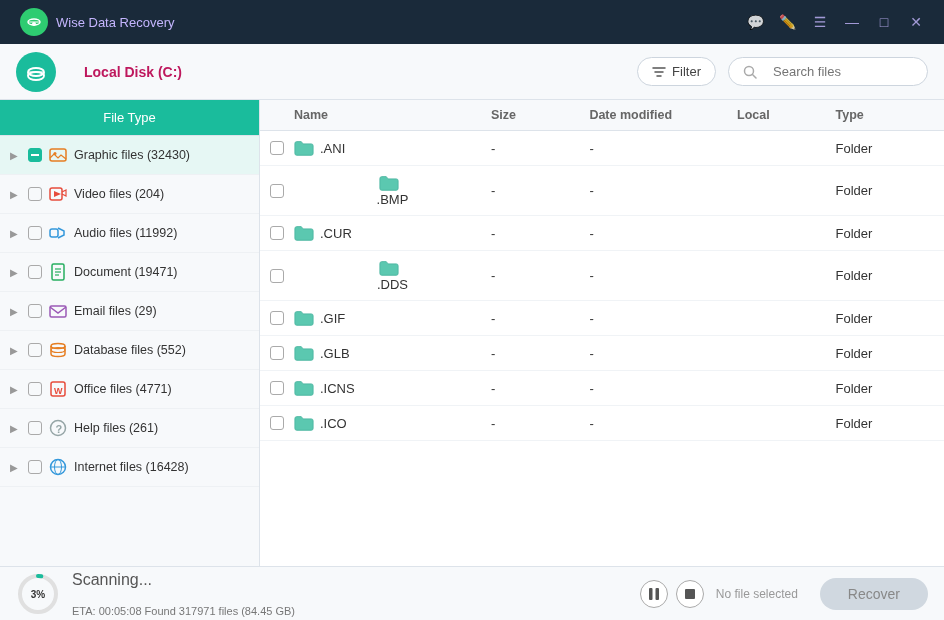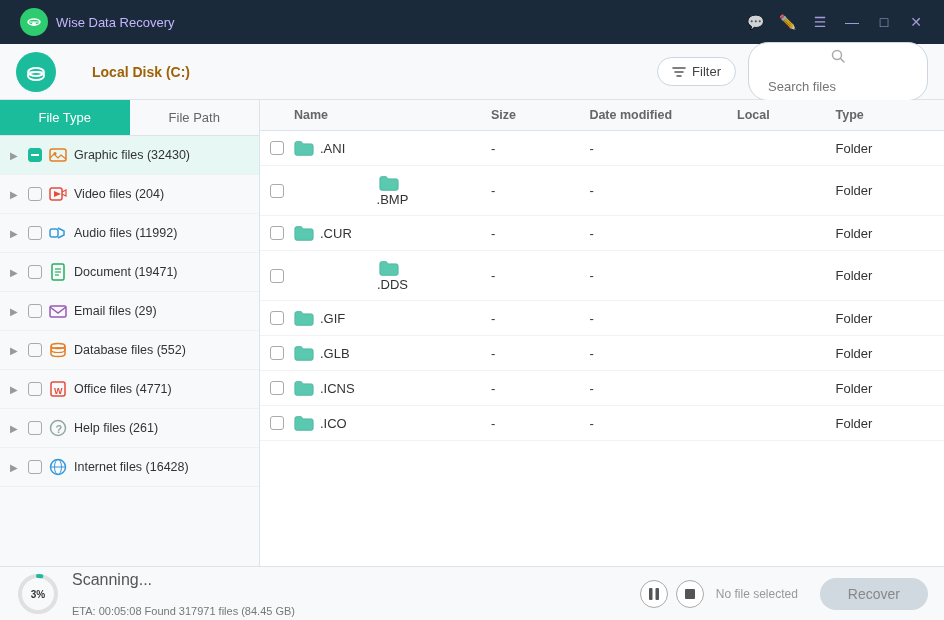--- a/index.html
+++ b/index.html
@@ -40,30 +40,30 @@
       align-items: center;
       padding: 0 16px;
       gap: 12px;
     }
     .disk-icon-wrap {
       width: 40px; height: 40px;
       background: #1abc9c;
       border-radius: 50%;
       display: flex; align-items: center; justify-content: center;
     }
-    .disk-label { font-size: 14px; font-weight: 600; color: #a16207; margin-left: 24px; flex: 1; }
+    .disk-label { font-size: 14px; font-weight: 600; color: #be185d; margin-left: 16px; flex: 1; }
     .filter-btn {
       display: flex; align-items: center; gap: 6px;
       border: 1px solid #cdd5de; border-radius: 20px;
       padding: 6px 14px; background: white; cursor: pointer; font-size: 13px; color: #444;
     }
     .search-box {
       display: flex; align-items: center;
       border: 1px solid #cdd5de; border-radius: 20px;
-      padding: 6px 14px; background: white; gap: 16px; min-width: 180px; flex-direction: column;
+      padding: 6px 14px; background: white; gap: 16px; min-width: 180px;
     }
     .search-box input {
       border: none; outline: none; font-size: 13px; color: #777; background: transparent; width: 140px;
     }
 
     
     #main { display: flex; height: calc(620px - 44px - 56px - 54px); }
 
     
     #sidebar {
@@ -197,21 +197,20 @@
     </svg>
     <input type="text" placeholder="Search files" style="">
   </div>
 </div>
 
 <div id="main">
 
   <div id="sidebar">
     <div class="tab-row">
       <button class="tab-btn active">File Type</button>
-      <button class="tab-btn">File Path</button>
     </div>
 
     <div id="sidebar-items-container">
         <div class="sidebar-item selected">
     <span class="arrow">▶</span>
     <span class="cb indeterminate"></span>
     <span class="sidebar-icon">
             <svg width="18" height="18" viewBox="0 0 18 18" fill="none">
               <rect x="1" y="3" width="16" height="12" rx="2" stroke="#e67e22" stroke-width="1.5"></rect>
               <circle cx="6" cy="7.5" r="1.5" fill="#e67e22"></circle>

